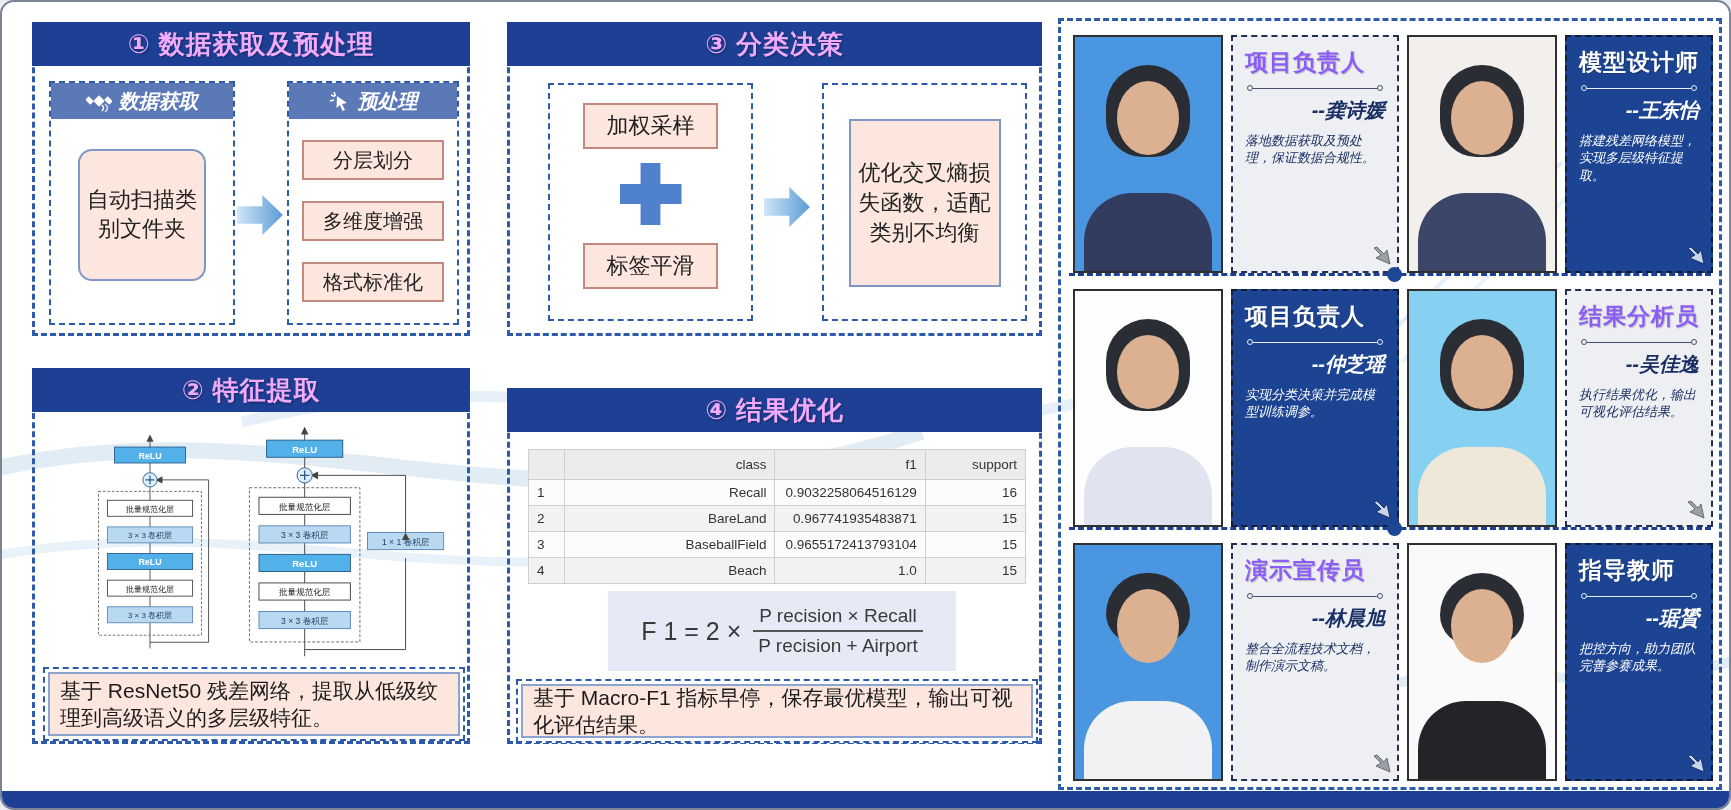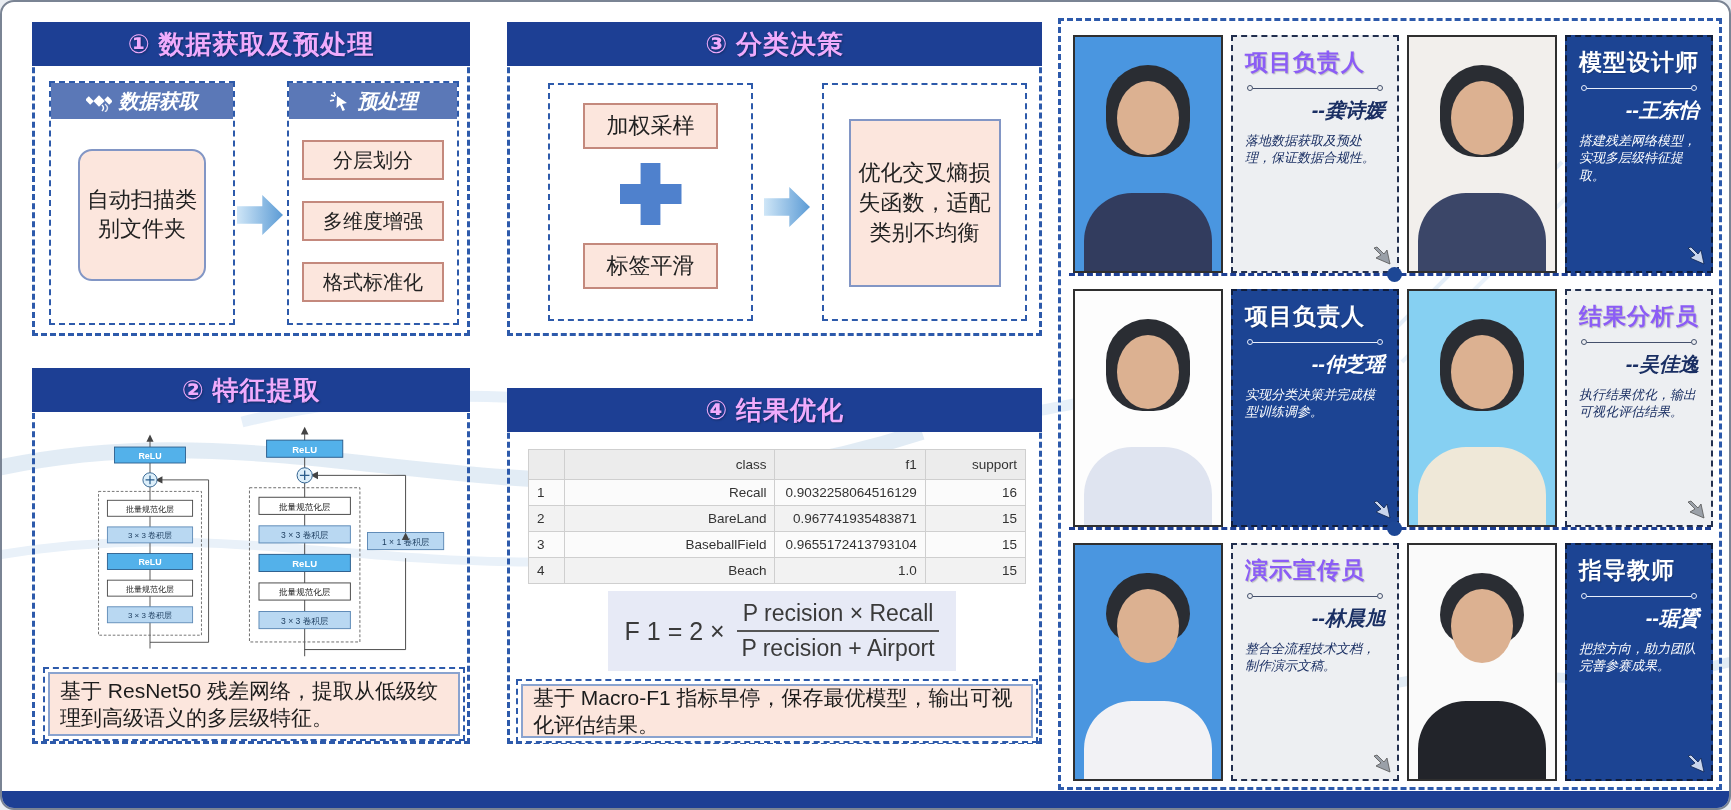--- a/index.html
+++ b/index.html
@@ -62,21 +62,21 @@
   .mini-table .idx{width:36px;text-align:left;}
   .mini-table .c-class{width:210px;}
   .mini-table .c-f1{width:150px;}
   .mini-table .c-sup{width:100px;}
   .mini-table tr:nth-child(odd) td{background:#f2f2f2;}
   .mini-table tr:nth-child(even) td{background:#fbfbfb;}
 
   .formula{position:absolute;left:98px;top:200px;width:348px;height:80px;background:#e7eaf6;
     display:flex;align-items:center;justify-content:center;gap:12px;color:#3a3a3a;}
   .formula .lhs{font-size:25px;}
-  .frac{display:inline-flex;flex-direction:column;align-items:center;font-size:23px;}
+  .frac{display:inline-flex;flex-direction:column;align-items:center;font-size:19px;}
   .frac .num{padding:0 6px 3px;border-bottom:2px solid #555;}
   .frac .den{padding-top:3px;}
 
   
   #team{position:absolute;left:1056px;top:16px;width:664px;height:772px;border:3px dashed #2d5aab;box-sizing:border-box;z-index:2;}
   .t-row{position:absolute;left:0;width:100%;height:238px;}
   #t-row1{top:14px;} #t-row2{top:268px;} #t-row3{top:522px;}
   .t-div{position:absolute;left:8px;width:642px;border-top:3px dashed #1d3f94;}
   #t-div1{top:252px;} #t-div2{top:506px;}
   .t-div .dot{position:absolute;left:318px;top:-9px;width:15px;height:15px;border-radius:50%;background:#1d4795;}

